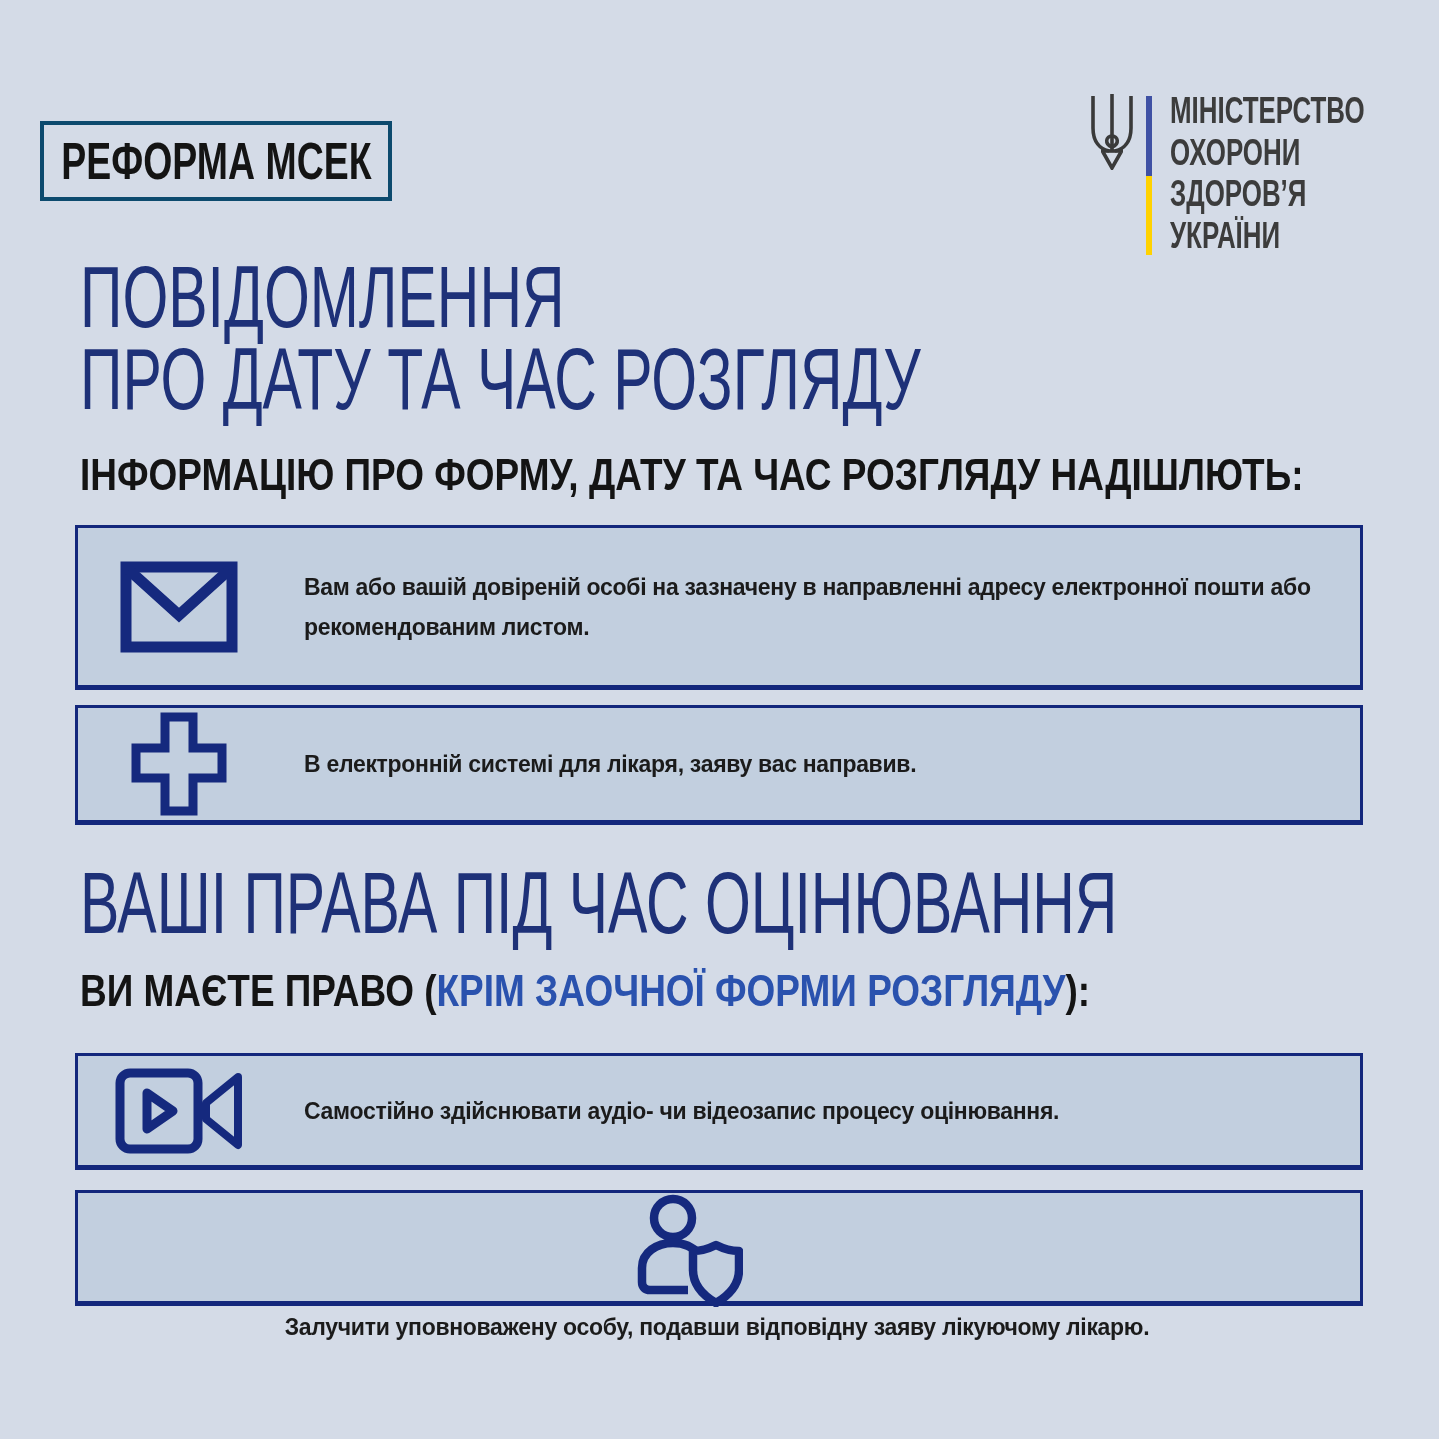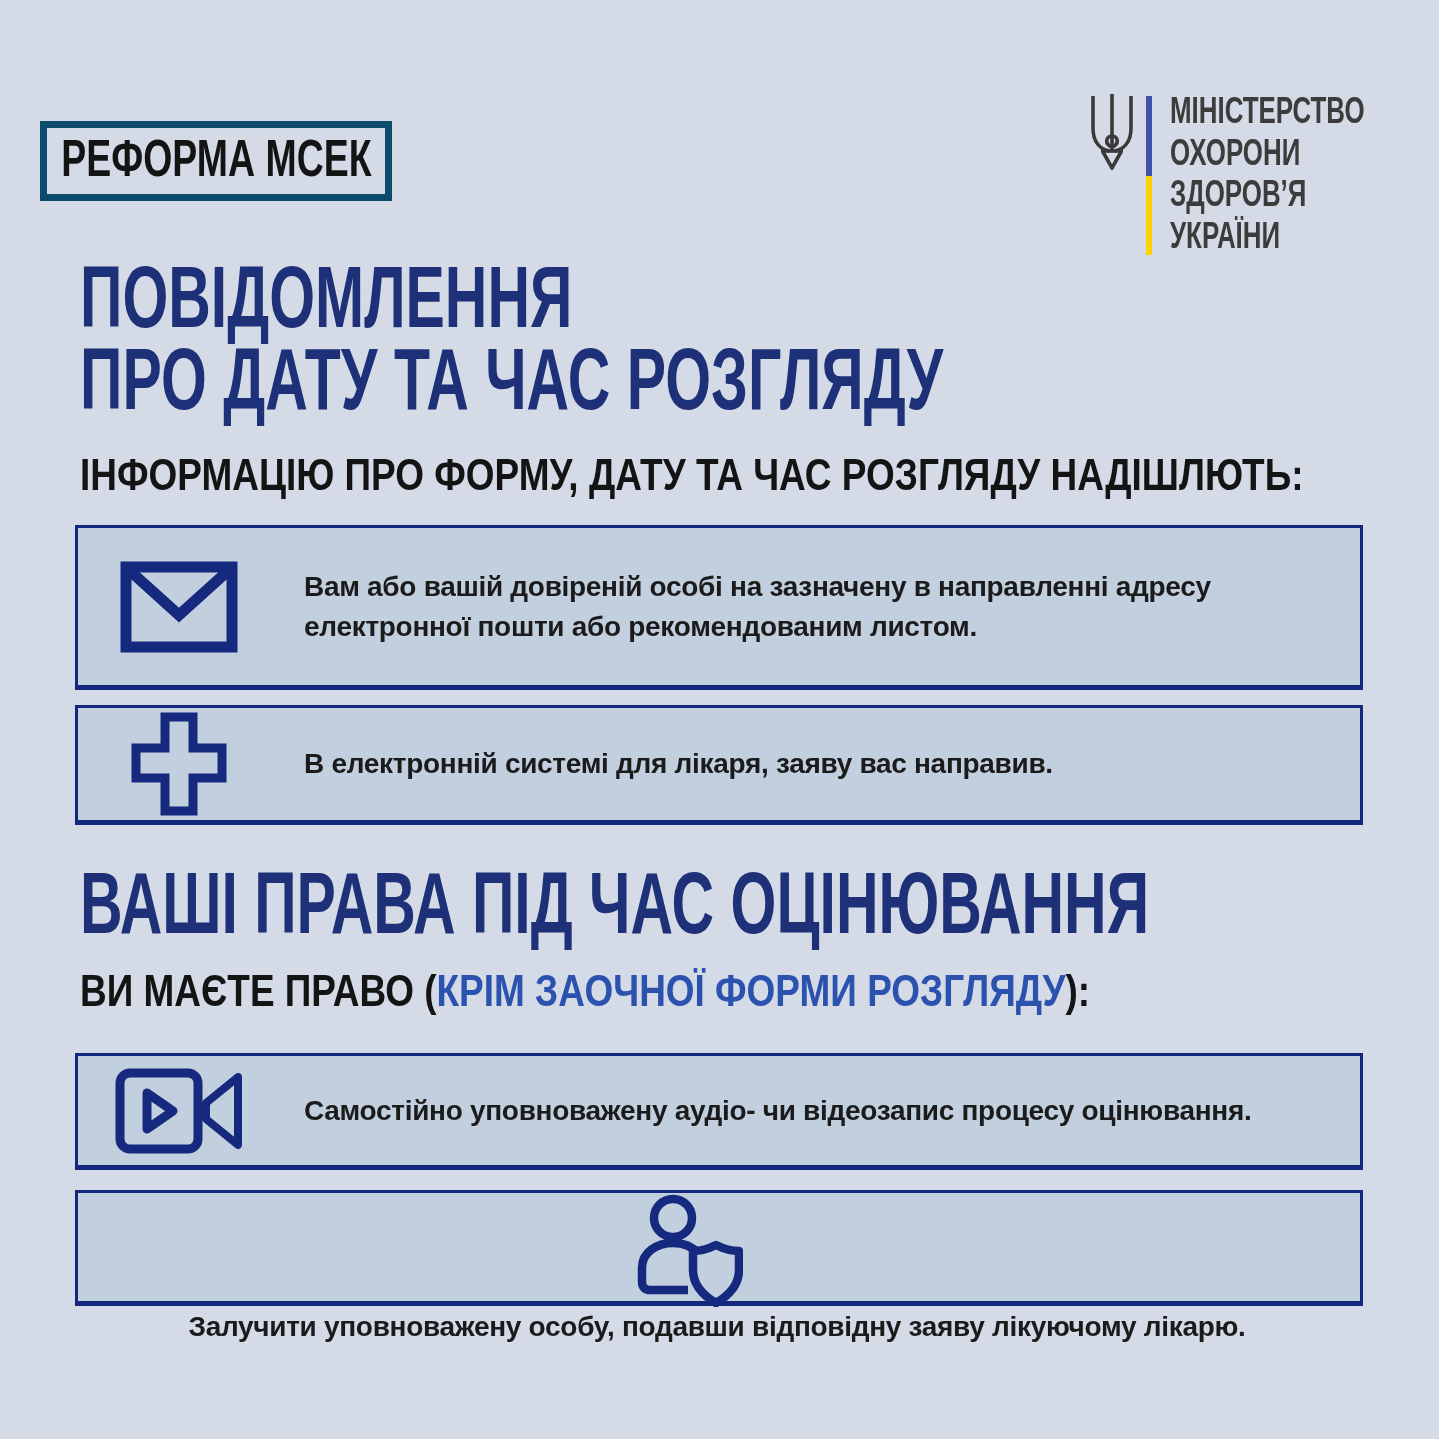--- a/index.html
+++ b/index.html
@@ -9,22 +9,22 @@
     position:relative;
     overflow:hidden;
     font-family:"Liberation Sans","DejaVu Sans",sans-serif;
     color:#1a1a1a;
   }
   .abs{position:absolute;}
 
   
   .badge{
     left:40px;top:121px;width:352px;height:80px;
-    border:7px solid #0c4a6e;
-    display:flex;justify-content:center;
+    border:4px solid #0c4a6e;
+    display:flex;align-items:center;justify-content:center;
     box-sizing:border-box;
   }
   .badge-label{
     font-size:52px;font-weight:bold;color:#141414;
     white-space:nowrap;transform:scaleX(0.72);transform-origin:center;
     letter-spacing:0px;
   }
 
   
   .logo-trident{left:1086px;top:92px;}
@@ -33,21 +33,21 @@
     background:linear-gradient(to bottom,#3f51a4 0%,#3f51a4 50%,#ffd200 50%,#ffd200 100%);
   }
   .logo-text{left:1170px;top:90px;}
   .logo-line{
     font-size:37px;line-height:41.5px;font-weight:bold;color:#3c3c3c;
     white-space:nowrap;transform:scaleX(0.70);transform-origin:left center;
   }
 
   
   .h-main{
-    color:#1e3178;font-weight:bold;font-size:88px;line-height:82px;
+    color:#1e3178;font-weight:normal;font-size:88px;line-height:82px;
   }
   .h-line{white-space:nowrap;transform:scaleX(0.67);transform-origin:left center;}
   .heading1{left:80px;top:256px;}
   .heading2{left:80px;top:862px;}
 
   .subhead{
     font-size:44px;font-weight:bold;color:#141414;
     white-space:nowrap;transform:scaleX(0.84);transform-origin:left center;
   }
   .subhead1{left:80px;top:450px;}
@@ -65,21 +65,21 @@
   }
   .card1{top:525px;height:165px;}
   .card2{top:705px;height:120px;}
   .card3{top:1053px;height:117px;}
   .card4{top:1190px;height:116px;flex-direction:column;}
   .card-icon{
     width:130px;flex:none;margin-right:60px;
     display:flex;align-items:center;justify-content:center;
   }
   .card-text{
-    font-size:28px;font-weight:bold;color:#1b1b1b;
+    font-size:23px;font-weight:bold;color:#1b1b1b;
     line-height:40px;letter-spacing:-0.3px;
   }
   svg{display:block;}
 </style>
 </head>
 <body>
 
 <div class="abs badge">
   <div class="badge-label">РЕФОРМА МСЕК</div>
 </div>
@@ -135,21 +135,21 @@
 <div class="abs subhead subhead2"><span>ВИ МАЄТЕ ПРАВО (</span><span class="hl">КРІМ ЗАОЧНОЇ ФОРМИ РОЗГЛЯДУ</span><span>):</span></div>
 
 <div class="abs card card3">
   <div class="card-icon">
     <svg width="128" height="86" viewBox="0 0 128 86" fill="none" stroke="#15297e" stroke-width="9">
       <rect x="5" y="5" width="78" height="76" rx="10"></rect>
       <path d="M32 25 L58 43 L32 61 Z" stroke-linejoin="round"></path>
       <path d="M123 9 L91 35 V51 L123 77 Z" stroke-width="8" stroke-linejoin="round"></path>
     </svg>
   </div>
-  <div class="card-text">Самостійно уповноважену аудіо- чи відеозапис процесу оцінювання.</div>
+  <div class="card-text">Самостійно здійснювати аудіо- чи відеозапис процесу оцінювання.</div>
 </div>
 
 <div class="abs card card4">
   <div class="card-icon">
     <svg width="112" height="114" viewBox="0 0 112 114" fill="none" stroke="#15297e" stroke-width="8.5">
       <circle cx="42" cy="25" r="19"></circle>
       <path d="M68 61 C62 54 52 50 42 50 C26 50 11 59 11 75 V89 C11 94 14 97 19 97 H57" stroke-linejoin="round"></path>
       <path d="M85 52 C93 56 101 58 108 58 V77 C108 93 97 103 85 110 C73 103 62 93 62 77 V58 C69 58 77 56 85 52 Z" fill="#c2cfdf" stroke-linejoin="round"></path>
     </svg>
   </div>

